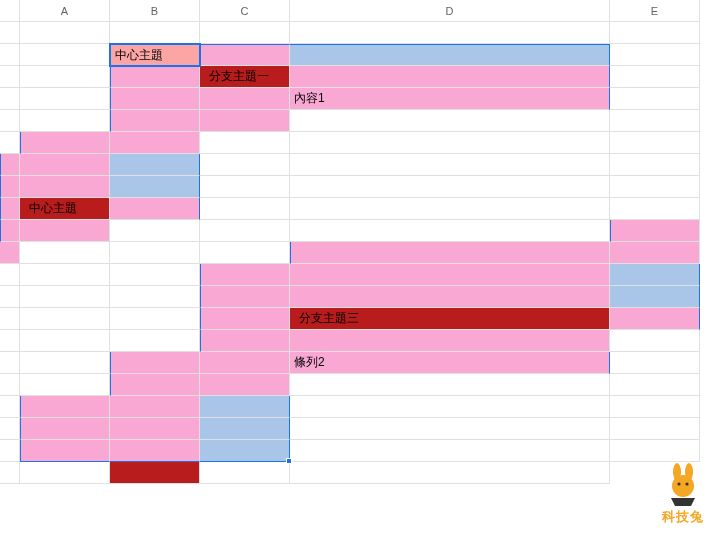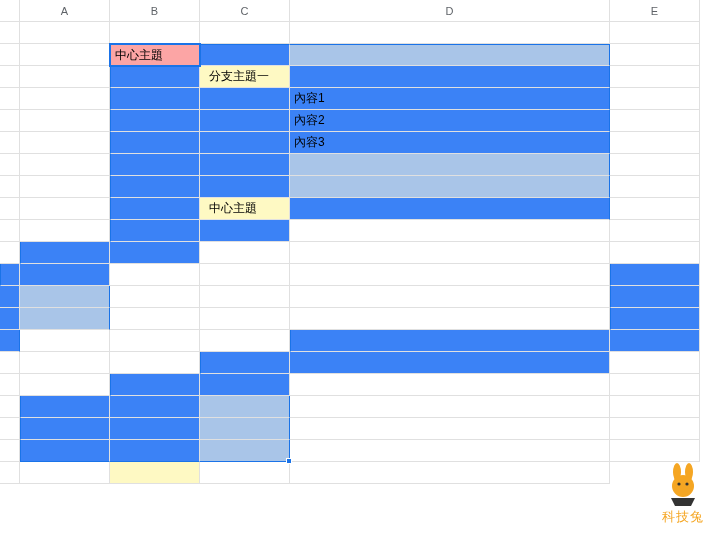--- a/index.html
+++ b/index.html
@@ -29,24 +29,24 @@
     }
     .cell {
       border-right: 1px solid #e0e0e0;
       border-bottom: 1px solid #e0e0e0;
       display: flex;
       align-items: center;
       padding: 0 4px;
       position: relative;
       background: #fff;
     }
-    .sel-light { background: #3b82f6; }
+    .sel-light { background: #f9a8d4; }
     .sel-dark  { background: #a9c5e8; }
     .fill-orange { background: #fca5a5; }
-    .fill-green  { background: #fef9c3; padding-left: 9px; }
+    .fill-green  { background: #b91c1c; padding-left: 9px; }
     
     .sel-top    { border-top: 1px solid #1a73e8; }
     .sel-left   { border-left: 1px solid #1a73e8; }
     .sel-right  { border-right: 1px solid #1a73e8; }
     .sel-bottom { border-bottom: 1px solid #1a73e8; }
     .active-cell { outline: 2px solid #1a73e8; outline-offset: -1px; z-index: 2; }
     .fill-handle {
       position: absolute;
       right: -3px;
       bottom: -3px;
@@ -59,21 +59,21 @@
     .logo {
       position: absolute;
       right: 8px;
       bottom: 8px;
       width: 56px;
       text-align: center;
     }
     .logo svg { display: block; margin: 0 auto; }
     .logo-text {
       color: #f5a623;
-      font-weight: normal;
+      font-weight: bold;
       font-size: 13px;
       margin-top: 2px;
       letter-spacing: 1px;
     }
   </style>
 </head>
 <body>
 
 <div class="sheet" id="sheet">
     <div class="corner"></div>
@@ -109,31 +109,25 @@
     <div class="cell sel-light sel-left"></div>
     <div class="cell sel-light"></div>
     <div class="cell sel-right sel-light sel-right">
       <span>內容1</span>
     </div>
     <div class="cell "></div>
     <div class="row-header"></div>
     <div class="cell "></div>
     <div class="cell sel-light sel-left"></div>
     <div class="cell sel-light"></div>
-    <div class="cell sel-right sel-light sel-right">
-      <span>內容2</span>
-    </div>
-    <div class="cell "></div>
-    <div class="row-header"></div>
-    <div class="cell "></div>
-    <div class="cell sel-light sel-left"></div>
-    <div class="cell sel-light"></div>
-    <div class="cell sel-right sel-light sel-right">
-      <span>內容3</span>
-    </div>
+    <div class="cell "></div>
+    <div class="row-header"></div>
+    <div class="cell "></div>
+    <div class="cell sel-light sel-left"></div>
+    <div class="cell sel-light"></div>
     <div class="cell "></div>
     <div class="row-header"></div>
     <div class="cell "></div>
     <div class="cell sel-light sel-left"></div>
     <div class="cell sel-light"></div>
     <div class="cell sel-dark sel-right"></div>
     <div class="cell "></div>
     <div class="row-header"></div>
     <div class="cell "></div>
     <div class="cell sel-light sel-left"></div>
@@ -171,31 +165,37 @@
     <div class="cell "></div>
     <div class="row-header"></div>
     <div class="cell "></div>
     <div class="cell sel-light sel-left"></div>
     <div class="cell sel-light"></div>
     <div class="cell sel-dark sel-right"></div>
     <div class="cell "></div>
     <div class="row-header"></div>
     <div class="cell "></div>
     <div class="cell sel-light sel-left"></div>
+    <div class="cell fill-green">
+      <span>分支主題三</span>
+    </div>
     <div class="cell sel-right sel-light sel-right"></div>
     <div class="cell "></div>
     <div class="row-header"></div>
     <div class="cell "></div>
     <div class="cell sel-light sel-left"></div>
     <div class="cell sel-light"></div>
     <div class="cell "></div>
     <div class="row-header"></div>
     <div class="cell "></div>
     <div class="cell sel-light sel-left"></div>
     <div class="cell sel-light"></div>
+    <div class="cell sel-right sel-light sel-right">
+      <span>條列2</span>
+    </div>
     <div class="cell "></div>
     <div class="row-header"></div>
     <div class="cell "></div>
     <div class="cell sel-light sel-left"></div>
     <div class="cell sel-light"></div>
     <div class="cell "></div>
     <div class="row-header"></div>
     <div class="cell "></div>
     <div class="cell sel-light sel-left"></div>
     <div class="cell sel-light"></div>

